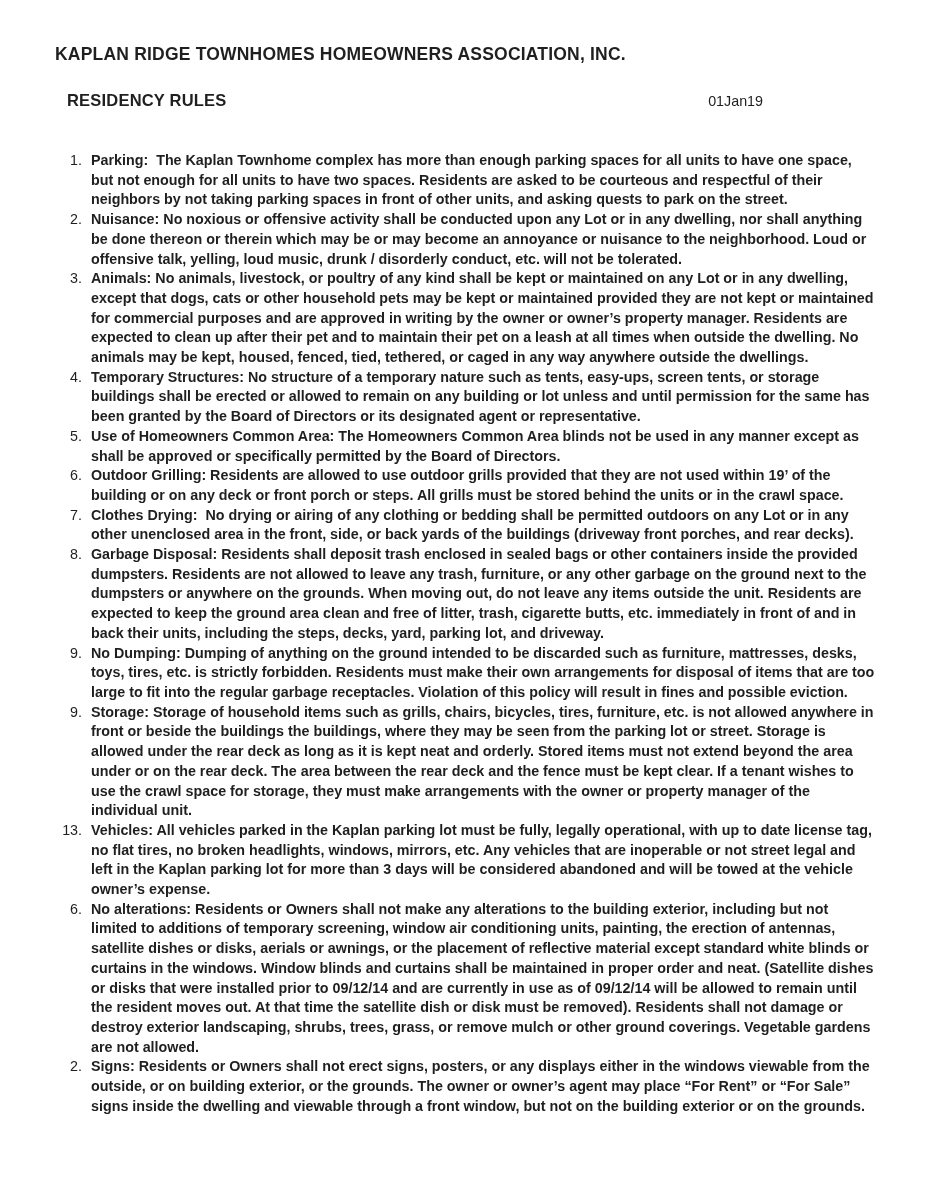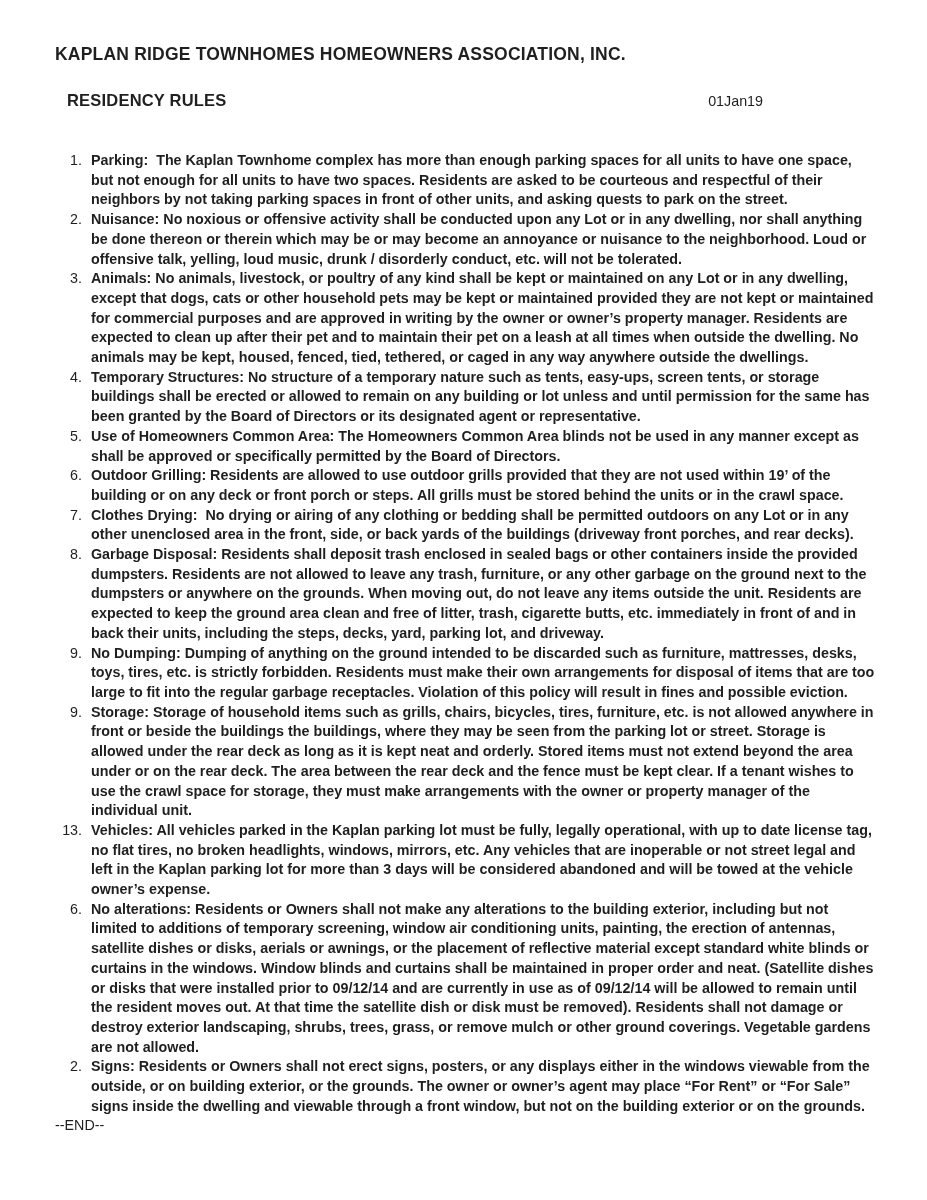--- a/index.html
+++ b/index.html
@@ -129,14 +129,13 @@
       </div>
       <div class="rule-item">
         <span class="rule-number">6.</span>
         <span class="rule-text">No alterations: Residents or Owners shall not make any alterations to the building exterior, including but not limited to additions of temporary screening, window air conditioning units, painting, the erection of antennas, satellite dishes or disks, aerials or awnings, or the placement of reflective material except standard white blinds or curtains in the windows. Window blinds and curtains shall be maintained in proper order and neat. (Satellite dishes or disks that were installed prior to 09/12/14 and are currently in use as of 09/12/14 will be allowed to remain until the resident moves out. At that time the satellite dish or disk must be removed). Residents shall not damage or destroy exterior landscaping, shrubs, trees, grass, or remove mulch or other ground coverings. Vegetable gardens are not allowed.</span>
       </div>
       <div class="rule-item">
         <span class="rule-number">2.</span>
         <span class="rule-text">Signs: Residents or Owners shall not erect signs, posters, or any displays either in the windows viewable from the outside, or on building exterior, or the grounds. The owner or owner’s agent may place “For Rent” or “For Sale” signs inside the dwelling and viewable through a front window, but not on the building exterior or on the grounds.</span>
       </div>
     </div>
-  <p class="end-marker">--END--</p>
 </div>
 
 </body></html>

